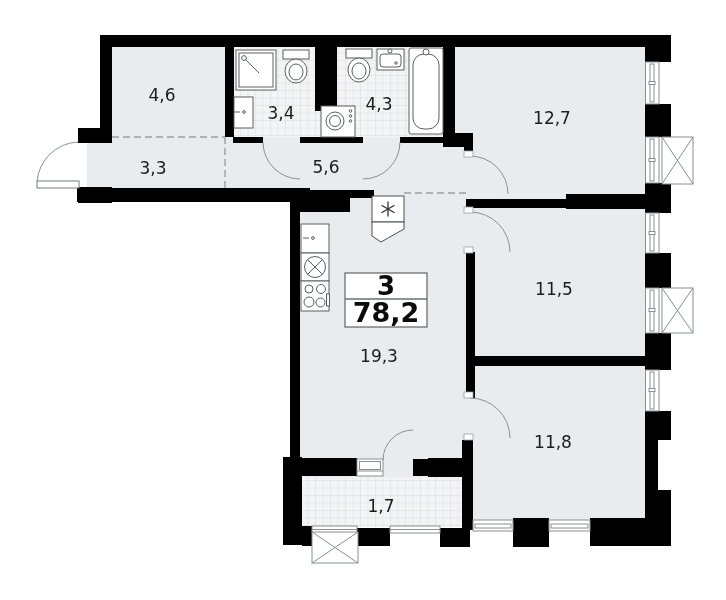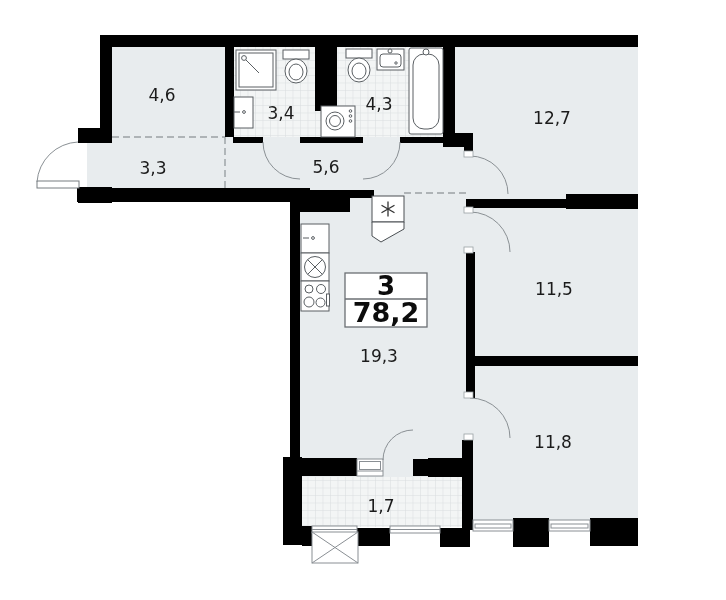--- a/index.html
+++ b/index.html
@@ -1,16 +1,16 @@
 <!DOCTYPE html>
 <html><head>
 <meta charset="utf-8">
 <style>
   html,body{margin:0;padding:0;background:#ffffff;}
-  .page{position:relative;width:638px;height:600px;background:#ffffff;overflow:hidden;
+  .page{position:relative;width:726px;height:600px;background:#ffffff;overflow:hidden;
         font-family:"DejaVu Sans", sans-serif;}
   svg{display:block;}
   .room-label{font-family:"DejaVu Sans", sans-serif;font-size:17px;fill:#1b1b1b;}
   .info-num{font-family:"DejaVu Sans", sans-serif;font-weight:bold;fill:#0c0c0c;}
 </style>
 </head>
 <body>
 
 <div class="page">
 <svg width="726" height="600" viewBox="0 0 726 600" xmlns="http://www.w3.org/2000/svg">

